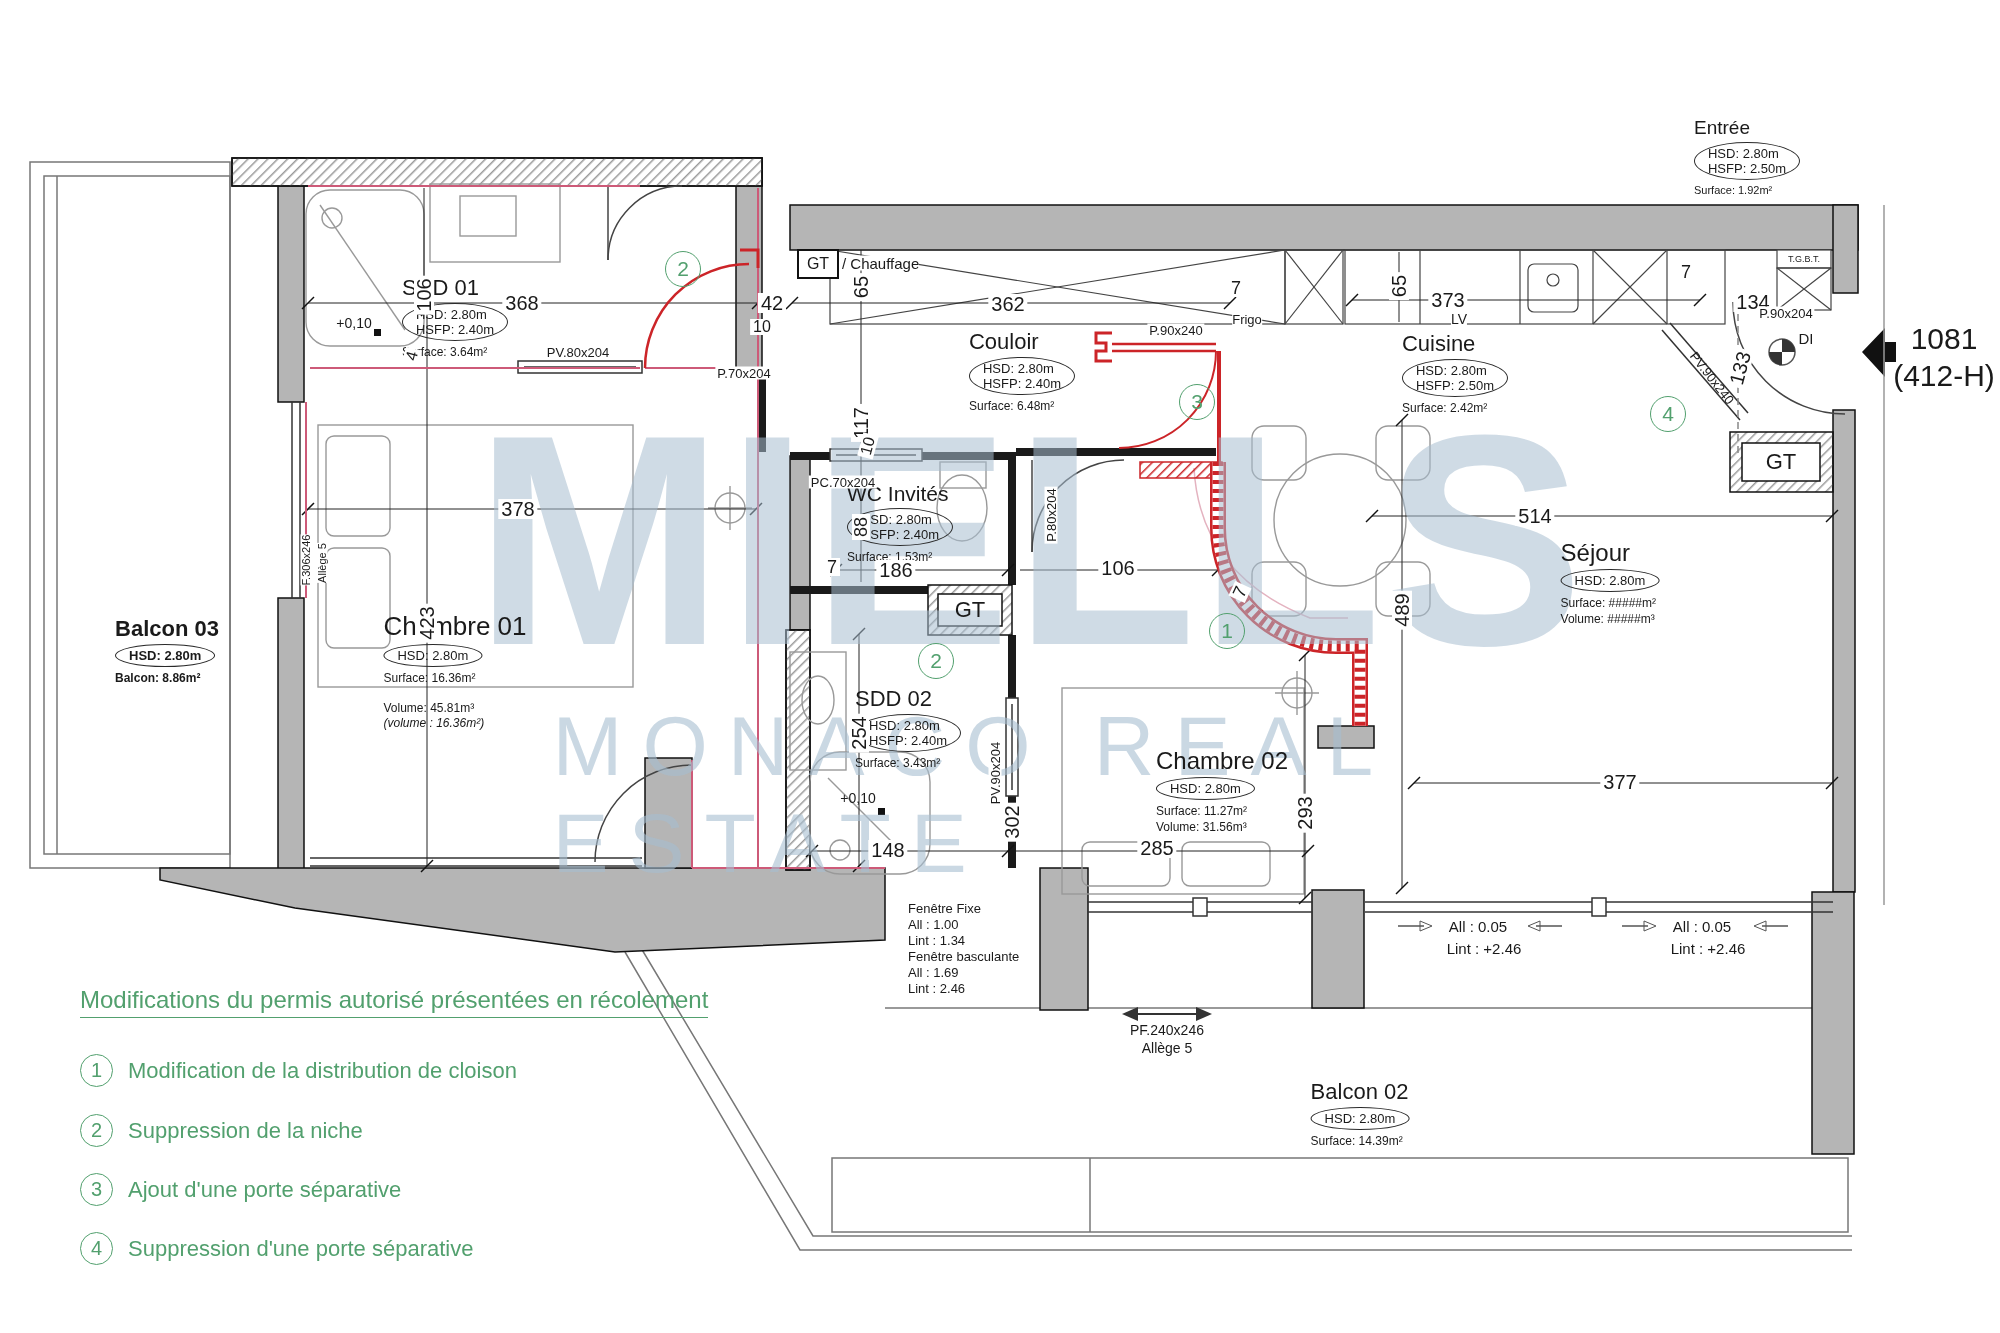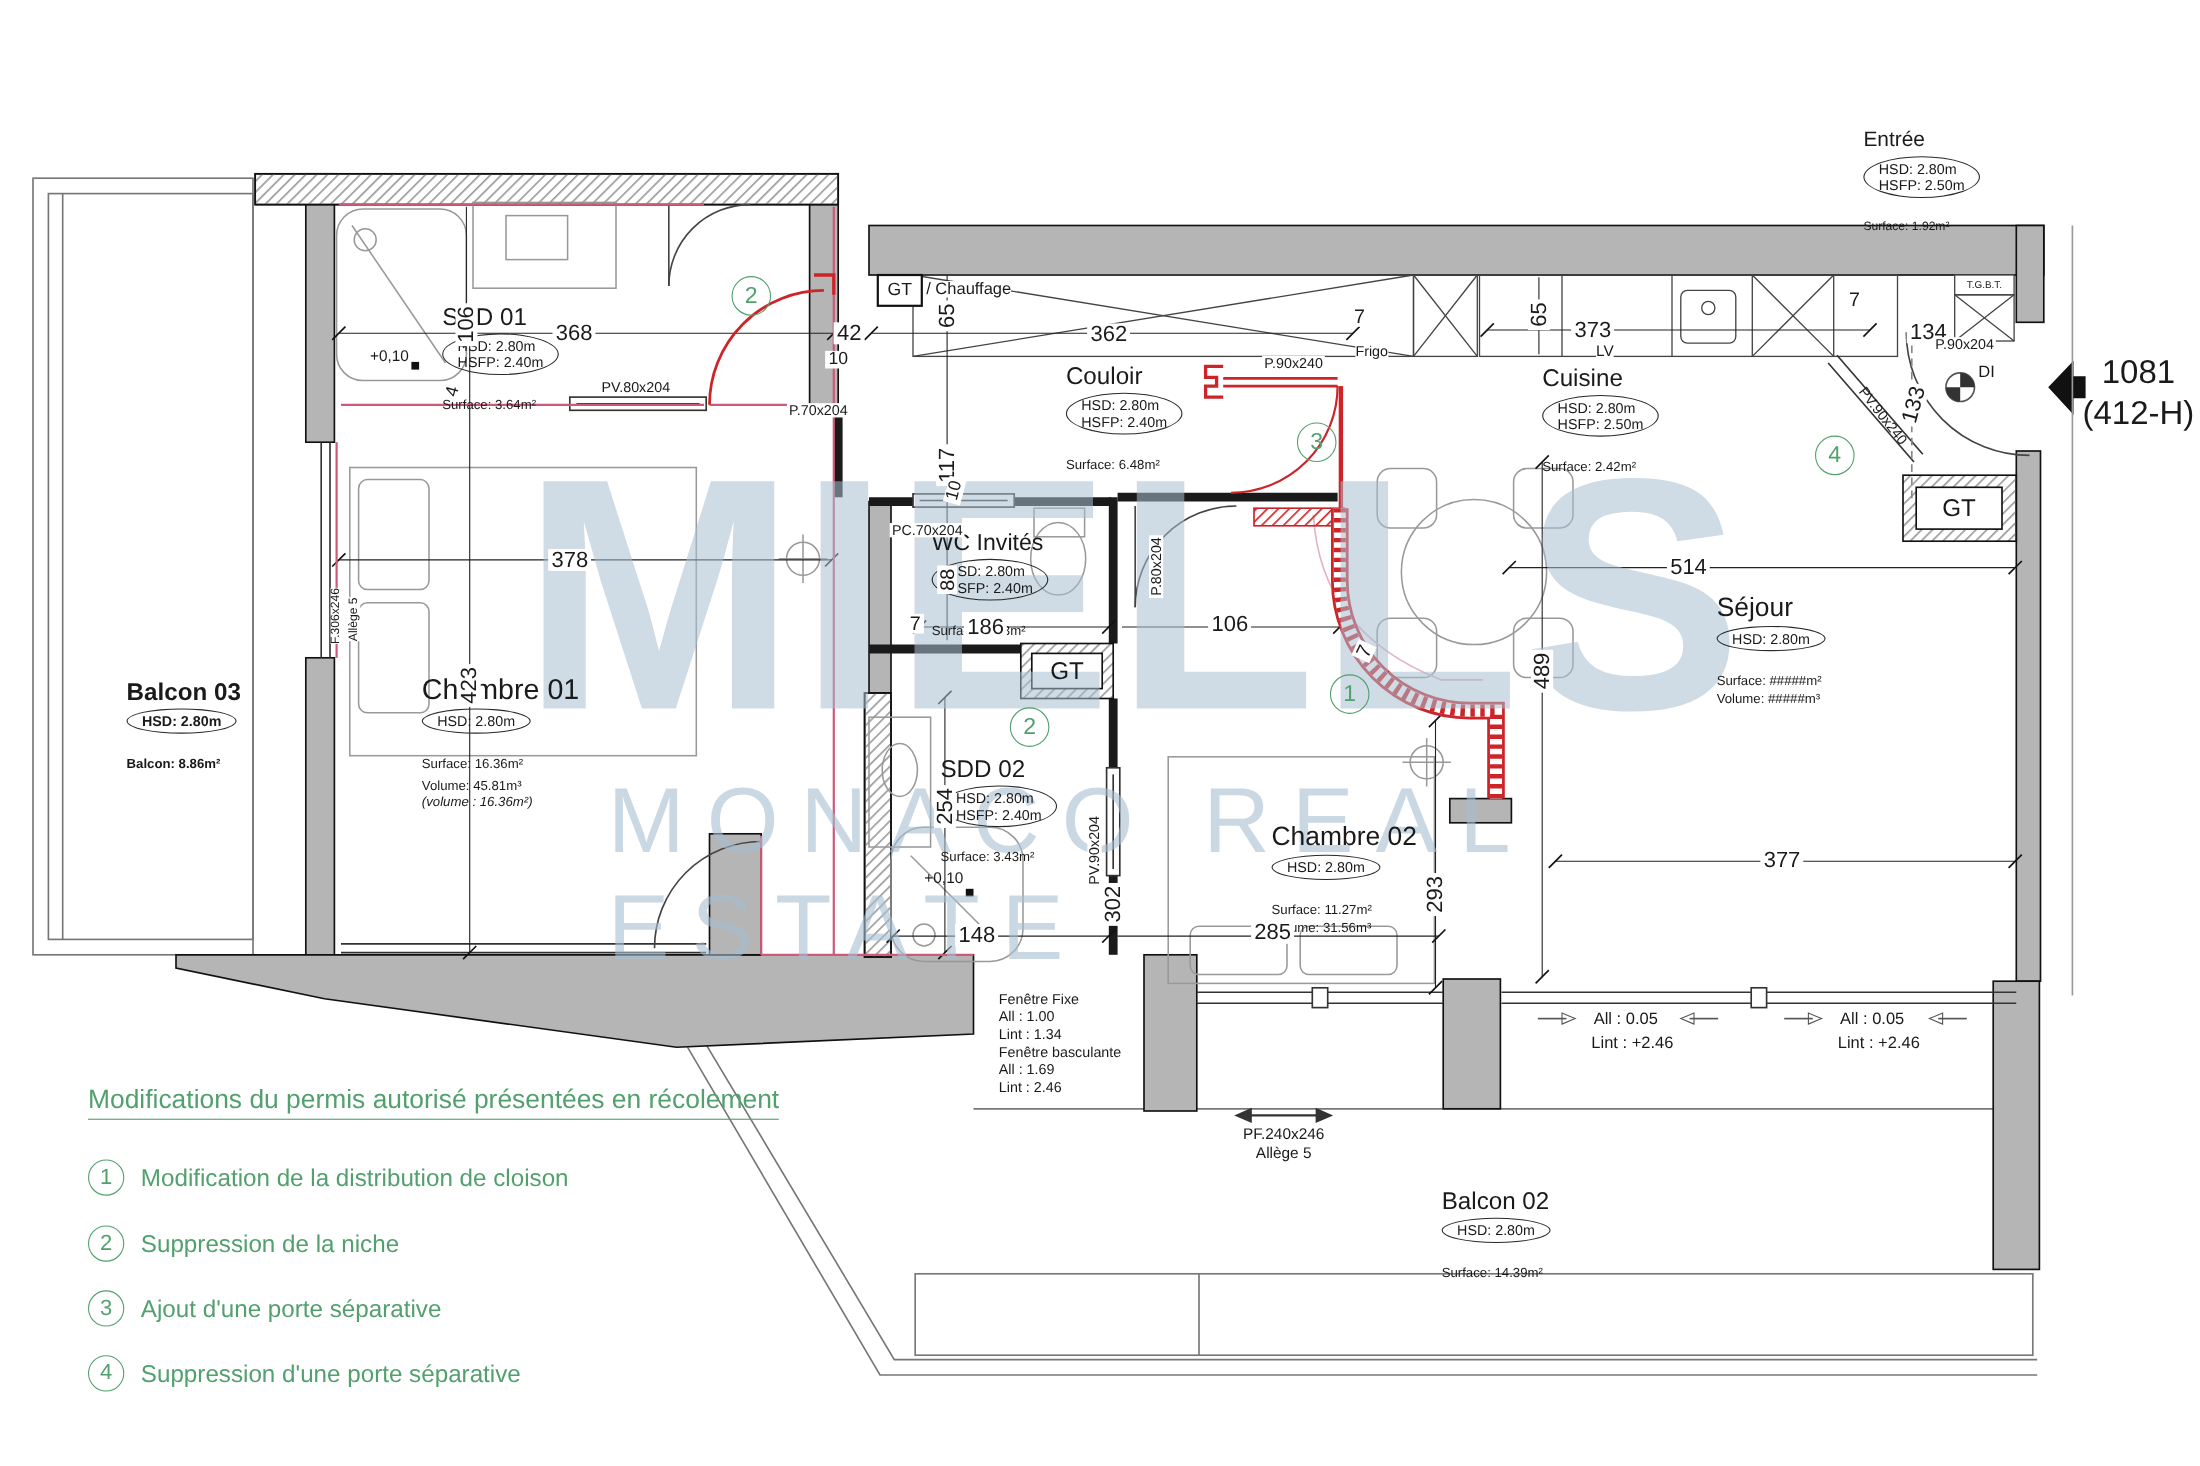--- a/index.html
+++ b/index.html
@@ -16,21 +16,21 @@
   .s9{font-size:9px}.s11{font-size:11px}.s13{font-size:13px}
   .s14{font-size:14px}.s15{font-size:15px}.s16{font-size:16px}.s18{font-size:18px}
   .s20{font-size:20px}.s22{font-size:22px}.s30{font-size:30px}
   .dim{background:#fff;padding:0 3px;}
   .door{font-size:13px;background:#fff;padding:0 2px;}
   
   .room{position:absolute;transform:translateX(-50%);text-align:left;}
   .rname{font-size:22px;line-height:1.1;}
   .ell{display:inline-block;border:1.5px solid #2a2a2a;border-radius:50%;padding:3px 13px;margin-top:3px;background:rgba(255,255,255,0);}
   .ell span{display:block;font-size:13px;line-height:15px;}
-  .meta{font-size:12px;margin-top:20px;line-height:1.25;}
+  .meta{font-size:12px;margin-top:4px;line-height:1.25;}
   .note{font-size:12px;font-style:italic;}
   
   .mark{position:absolute;width:34px;height:34px;margin:-17px 0 0 -17px;border:1.6px solid #52a06e;
         border-radius:50%;color:#52a06e;font-size:21px;line-height:33px;text-align:center;}
   
   .leg-title{position:absolute;left:80px;top:986px;font-size:24px;color:#52a06e;
              border-bottom:1.6px solid #52a06e;padding-bottom:3px;}
   .leg-row{position:absolute;left:80px;display:flex;align-items:center;gap:15px;color:#52a06e;}
   .leg-num{width:31px;height:31px;border:1.6px solid #52a06e;border-radius:50%;font-size:20px;
            line-height:30px;text-align:center;flex:0 0 auto;}
@@ -321,21 +321,21 @@
 </div>
 <div class="room" style="left:908px;top:687px;">
   <div class="rname">SDD 02</div>
   <div class="ell"><span>HSD: 2.80m</span><span>HSFP: 2.40m</span></div>
   <div class="meta">Surface: 3.43m²</div>
 </div>
 <div class="room" style="left:455px;top:612px;">
   <div class="rname" style="font-size:26px">Chambre 01</div>
   <div class="ell"><span>HSD: 2.80m</span></div>
   <div class="meta">Surface: 16.36m²</div>
-  <div class="meta" style="margin-top:5px">Volume: 45.81m³</div>
+  <div class="meta" style="margin-top:15px">Volume: 45.81m³</div>
   <div class="note">(volume : 16.36m²)</div>
 </div>
 <div class="room" style="left:1222px;top:748px;">
   <div class="rname" style="font-size:24px">Chambre 02</div>
   <div class="ell"><span>HSD: 2.80m</span></div>
   <div class="meta">Surface: 11.27m²</div>
   <div class="meta" style="margin-top:1px">Volume: 31.56m³</div>
 </div>
 <div class="room" style="left:1610px;top:540px;">
   <div class="rname" style="font-size:24px">Séjour</div>

